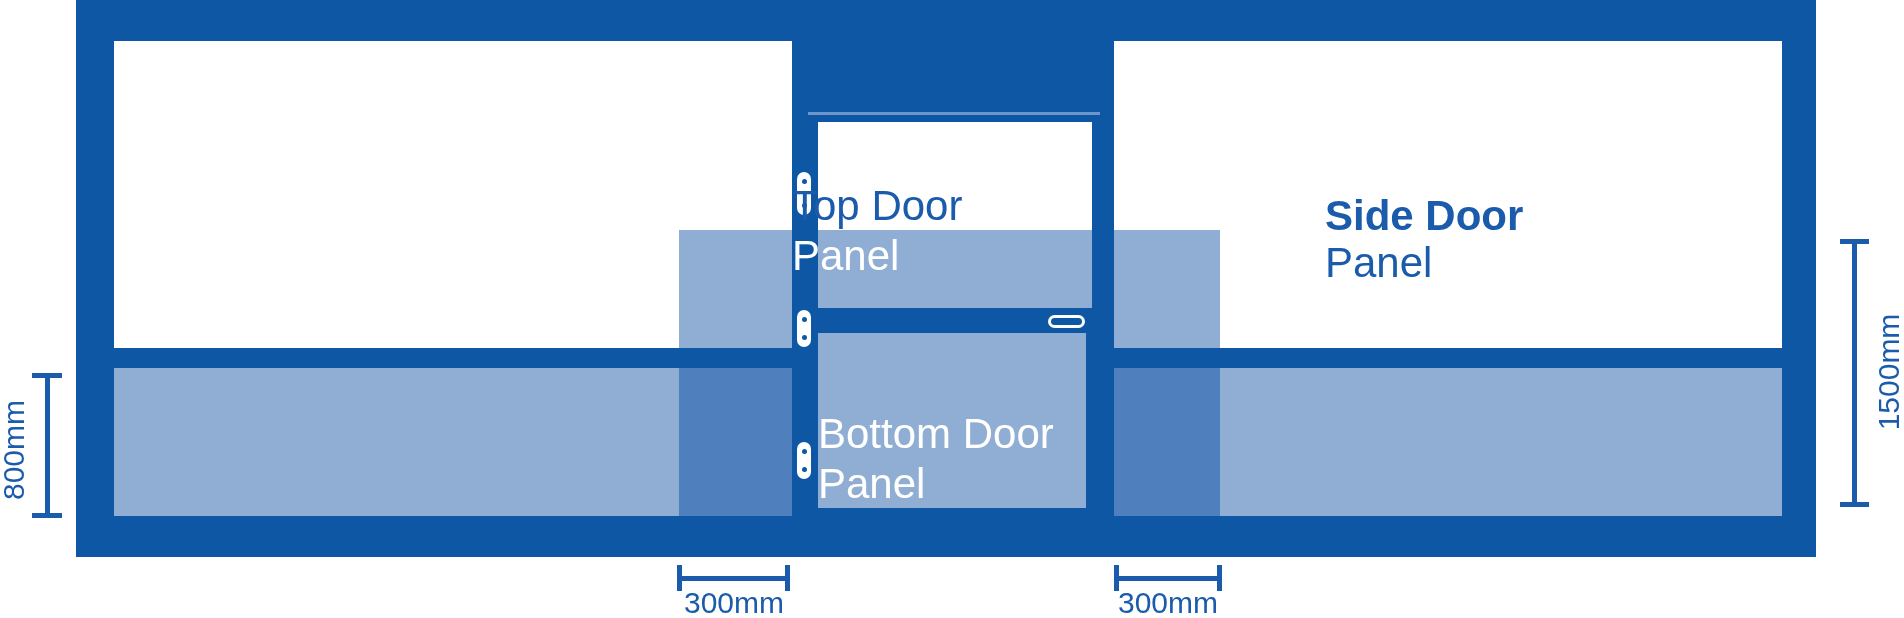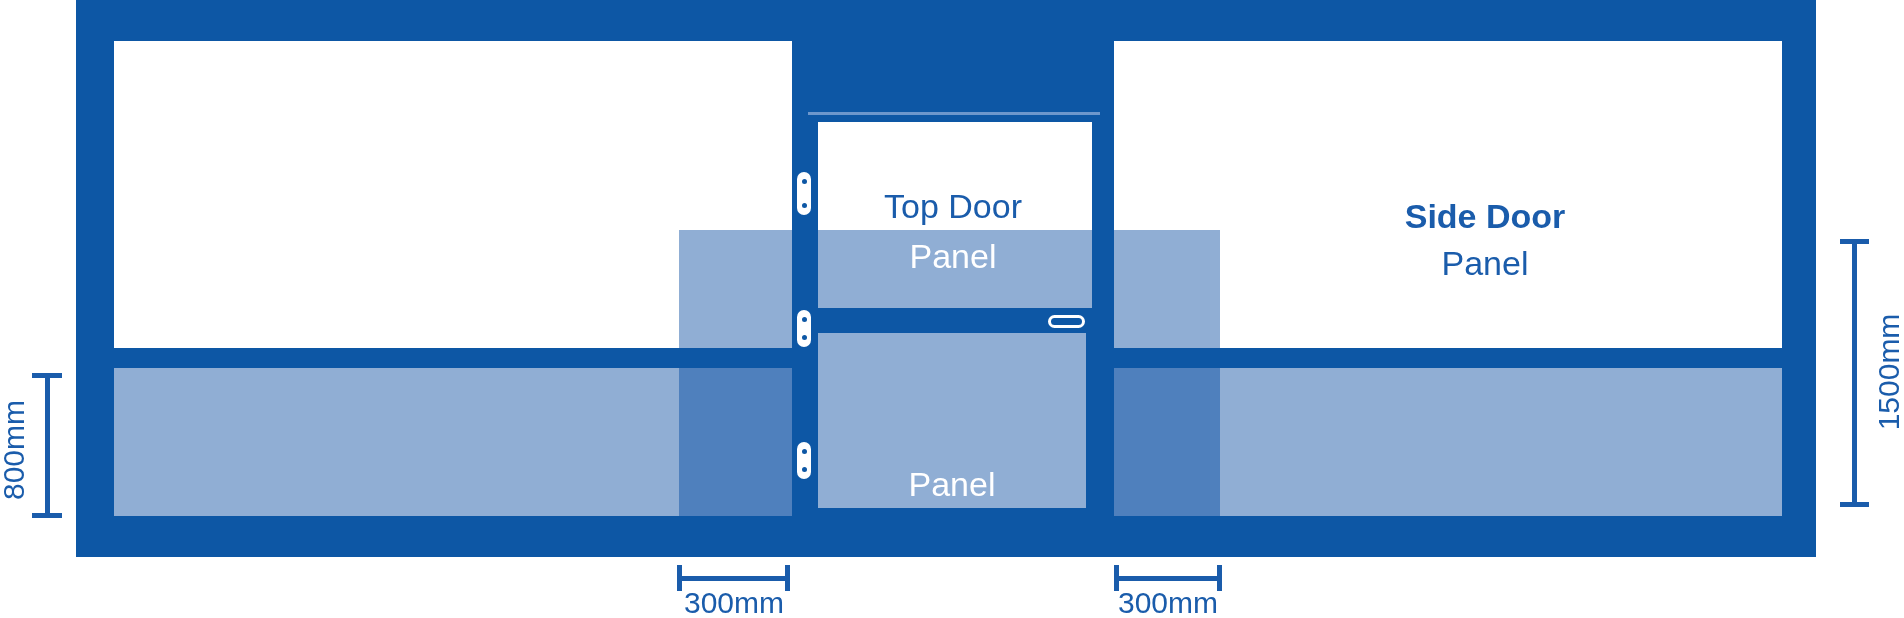--- a/index.html
+++ b/index.html
@@ -3,21 +3,21 @@
 <meta charset="utf-8">
 <style>
   html,body{margin:0;padding:0;background:#ffffff;}
   body{font-family:"Liberation Sans", sans-serif;}
   #stage{position:relative;width:1904px;height:618px;background:#fff;overflow:hidden;}
   .abs{position:absolute;}
   .frame-fill{background:var(--frame);}
   .tint-fill{background:var(--panel_tint);}
   .overlap-fill{background:var(--overlap_tint);}
   .white-fill{background:#ffffff;}
-  .label{font-size:34px;line-height:36px;text-align:center;white-space:nowrap;}
+  .label{font-size:42px;line-height:36px;white-space:nowrap;}
   .label.dark{color:var(--label_blue);}
   .label.light{color:#ffffff;}
   .dim{color:var(--dim_blue);font-size:30px;line-height:28px;text-align:center;white-space:nowrap;}
   .dim-line{background:var(--dim_blue);}
   .vlabel{transform:rotate(-90deg);transform-origin:center center;}
   .hinge{background:#ffffff;border-radius:7px;}
   .hinge .dot{position:absolute;left:50%;width:5px;height:5px;margin-left:-2.5px;border-radius:50%;background:var(--frame);}
   .hinge .dot.top{top:7px;}
   .hinge .dot.bot{bottom:7px;}
   .handle{border:3px solid #ffffff;border-radius:8px;box-sizing:border-box;background:transparent;}
@@ -58,20 +58,21 @@
   <div class="abs hinge" style="left:797px;top:442px;width:14px;height:37px;">
     <span class="dot top"></span>
     <span class="dot bot"></span>
   </div>
 
   <div class="abs handle" style="left:1048px;top:315px;width:37px;height:13px;"></div>
 
   <div class="abs label dark" style="left:792px;top:188px;width:322px;">Top Door</div>
   <div class="abs label light" style="left:792px;top:238px;width:322px;">Panel</div>
 
+  <div class="abs label light" style="left:818px;top:416px;width:268px;">Bottom Door</div>
   <div class="abs label light" style="left:818px;top:466px;width:268px;">Panel</div>
 
   <div class="abs label dark" style="left:1325px;top:198px;width:320px;font-weight:bold;">Side Door</div>
   <div class="abs label dark" style="left:1325px;top:245px;width:320px;">Panel</div>
 
   <div class="abs dim-line" style="left:45px;top:374px;width:5px;height:144px;"></div>
   <div class="abs dim-line" style="left:32px;top:373px;width:30px;height:5px;"></div>
   <div class="abs dim-line" style="left:32px;top:513px;width:30px;height:5px;"></div>
   <div class="abs dim vlabel" style="left:-46px;top:435px;width:120px;height:30px;line-height:30px;">800mm</div>
 

